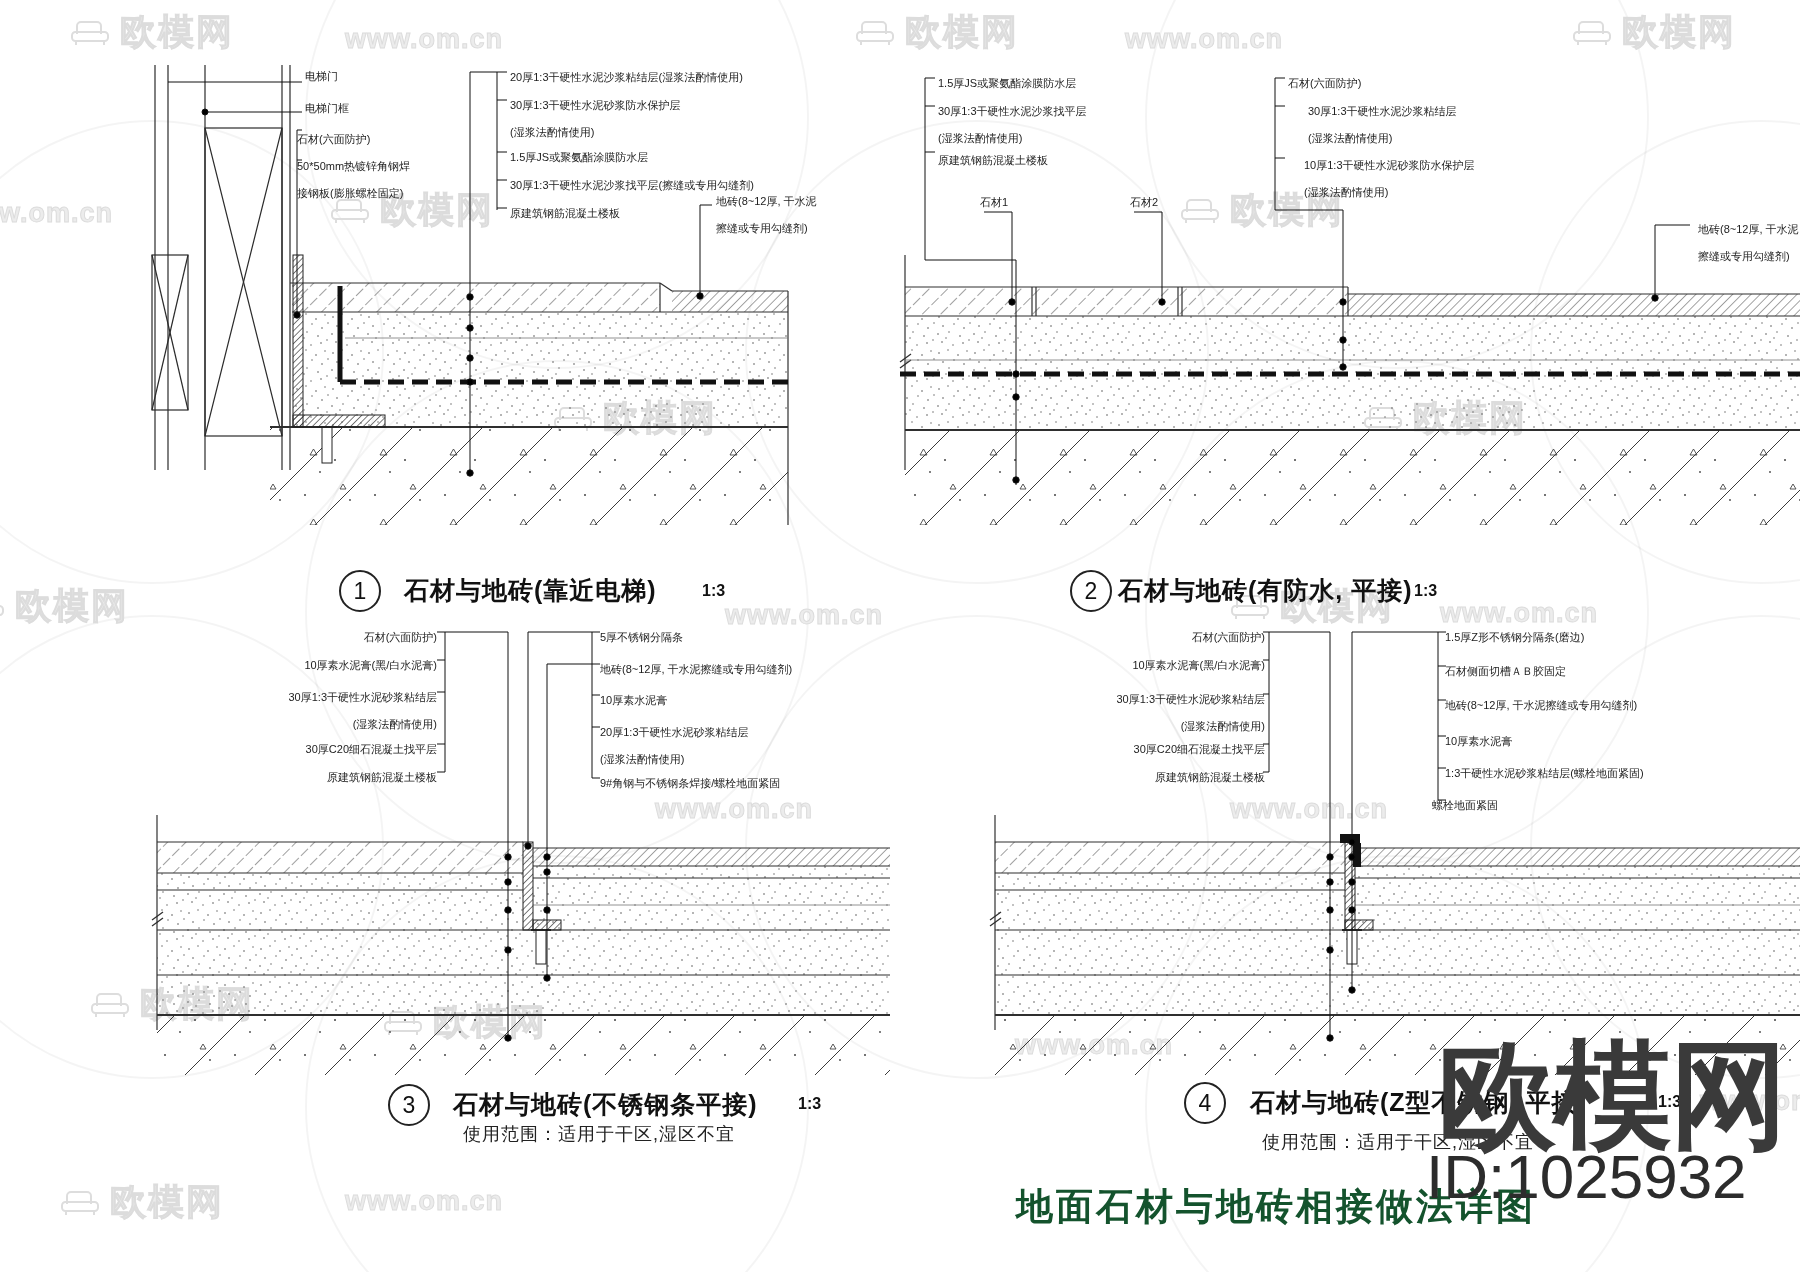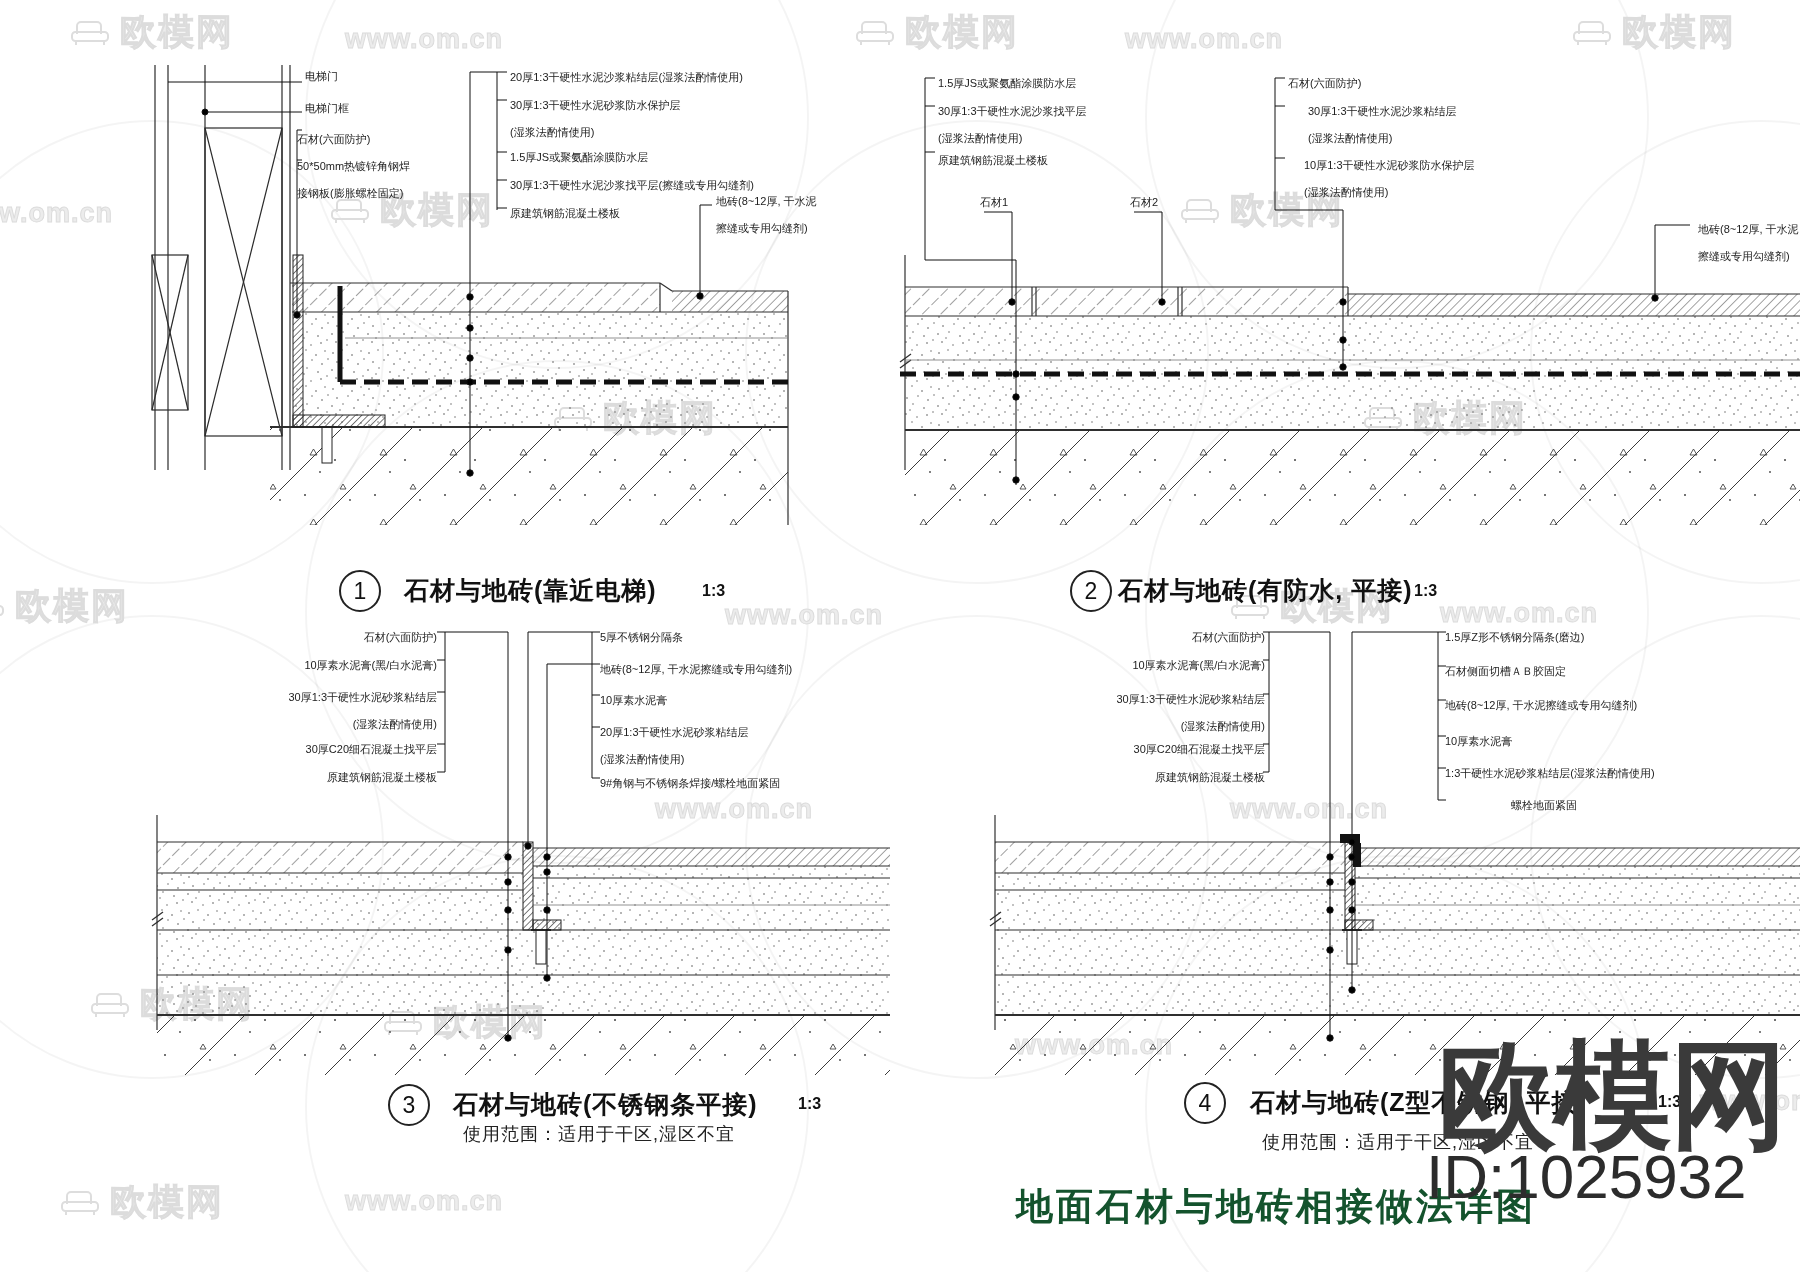--- a/index.html
+++ b/index.html
@@ -537,14 +537,14 @@
 <div class="lbl ra" style="left: 985px; top: 624px; width: 280px;">石材(六面防护)</div>
 <div class="lbl ra" style="left: 985px; top: 652px; width: 280px;">10厚素水泥膏(黑/白水泥膏)</div>
 <div class="lbl ra" style="left: 985px; top: 686px; width: 280px;">30厚1:3干硬性水泥砂浆粘结层
 (湿浆法酌情使用)</div>
 <div class="lbl ra" style="left: 985px; top: 736px; width: 280px;">30厚C20细石混凝土找平层</div>
 <div class="lbl ra" style="left: 985px; top: 764px; width: 280px;">原建筑钢筋混凝土楼板</div>
 <div class="lbl" style="left: 1445px; top: 624px;">1.5厚Z形不锈钢分隔条(磨边)</div>
 <div class="lbl" style="left: 1445px; top: 658px;">石材侧面切槽ＡＢ胶固定</div>
 <div class="lbl" style="left: 1445px; top: 692px;">地砖(8~12厚, 干水泥擦缝或专用勾缝剂)</div>
 <div class="lbl" style="left: 1445px; top: 728px;">10厚素水泥膏</div>
-<div class="lbl" style="left: 1445px; top: 760px;">1:3干硬性水泥砂浆粘结层(湿浆法酌情使用)</div>
-<div class="lbl" style="left: 1511px; top: 792px;">螺栓地面紧固</div>
+<div class="lbl" style="left: 1445px; top: 760px;">1:3干硬性水泥砂浆粘结层(螺栓地面紧固)</div>
+<div class="lbl" style="left: 1432px; top: 792px;">螺栓地面紧固</div>
 
 </body></html>

